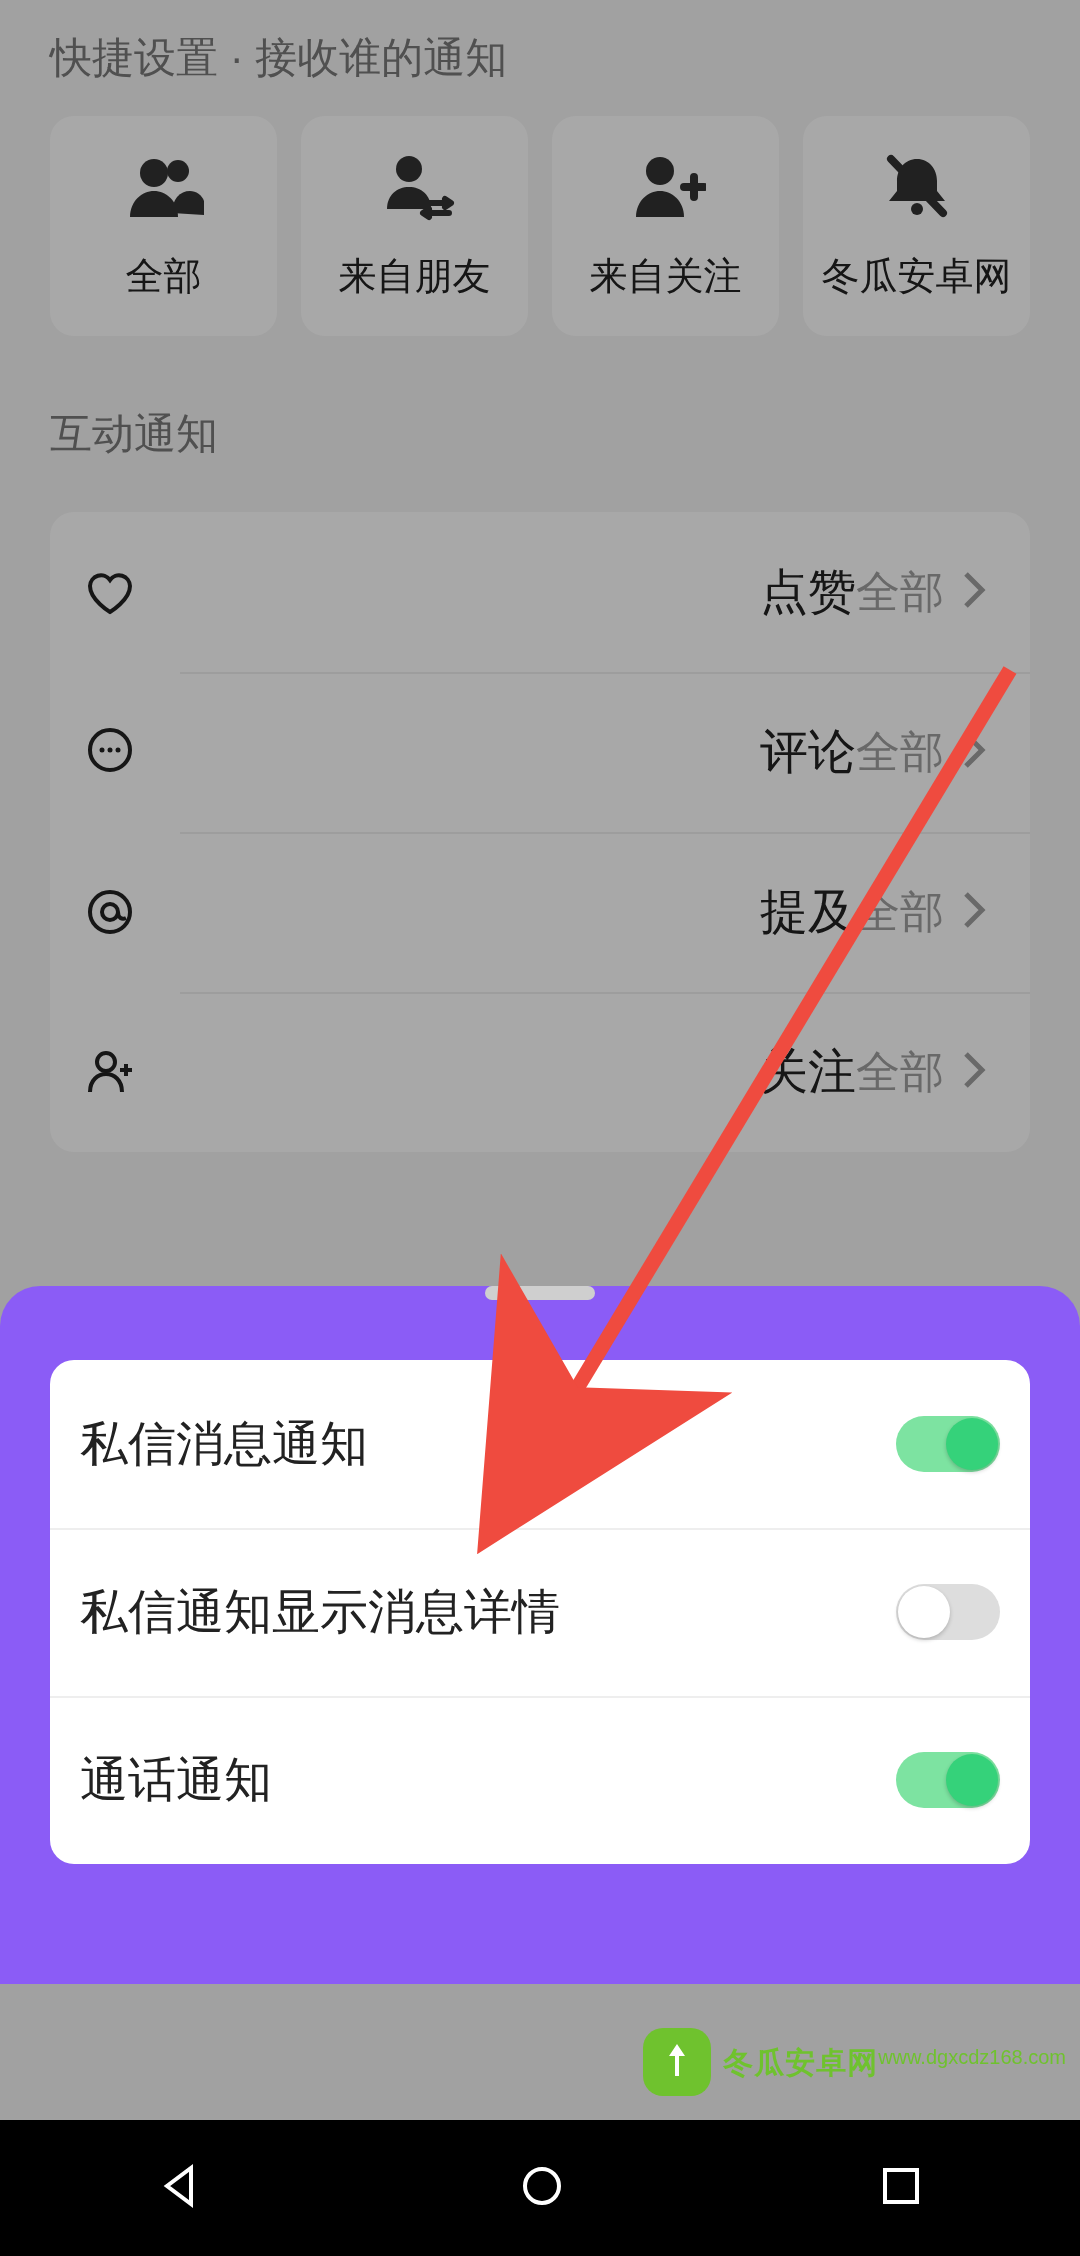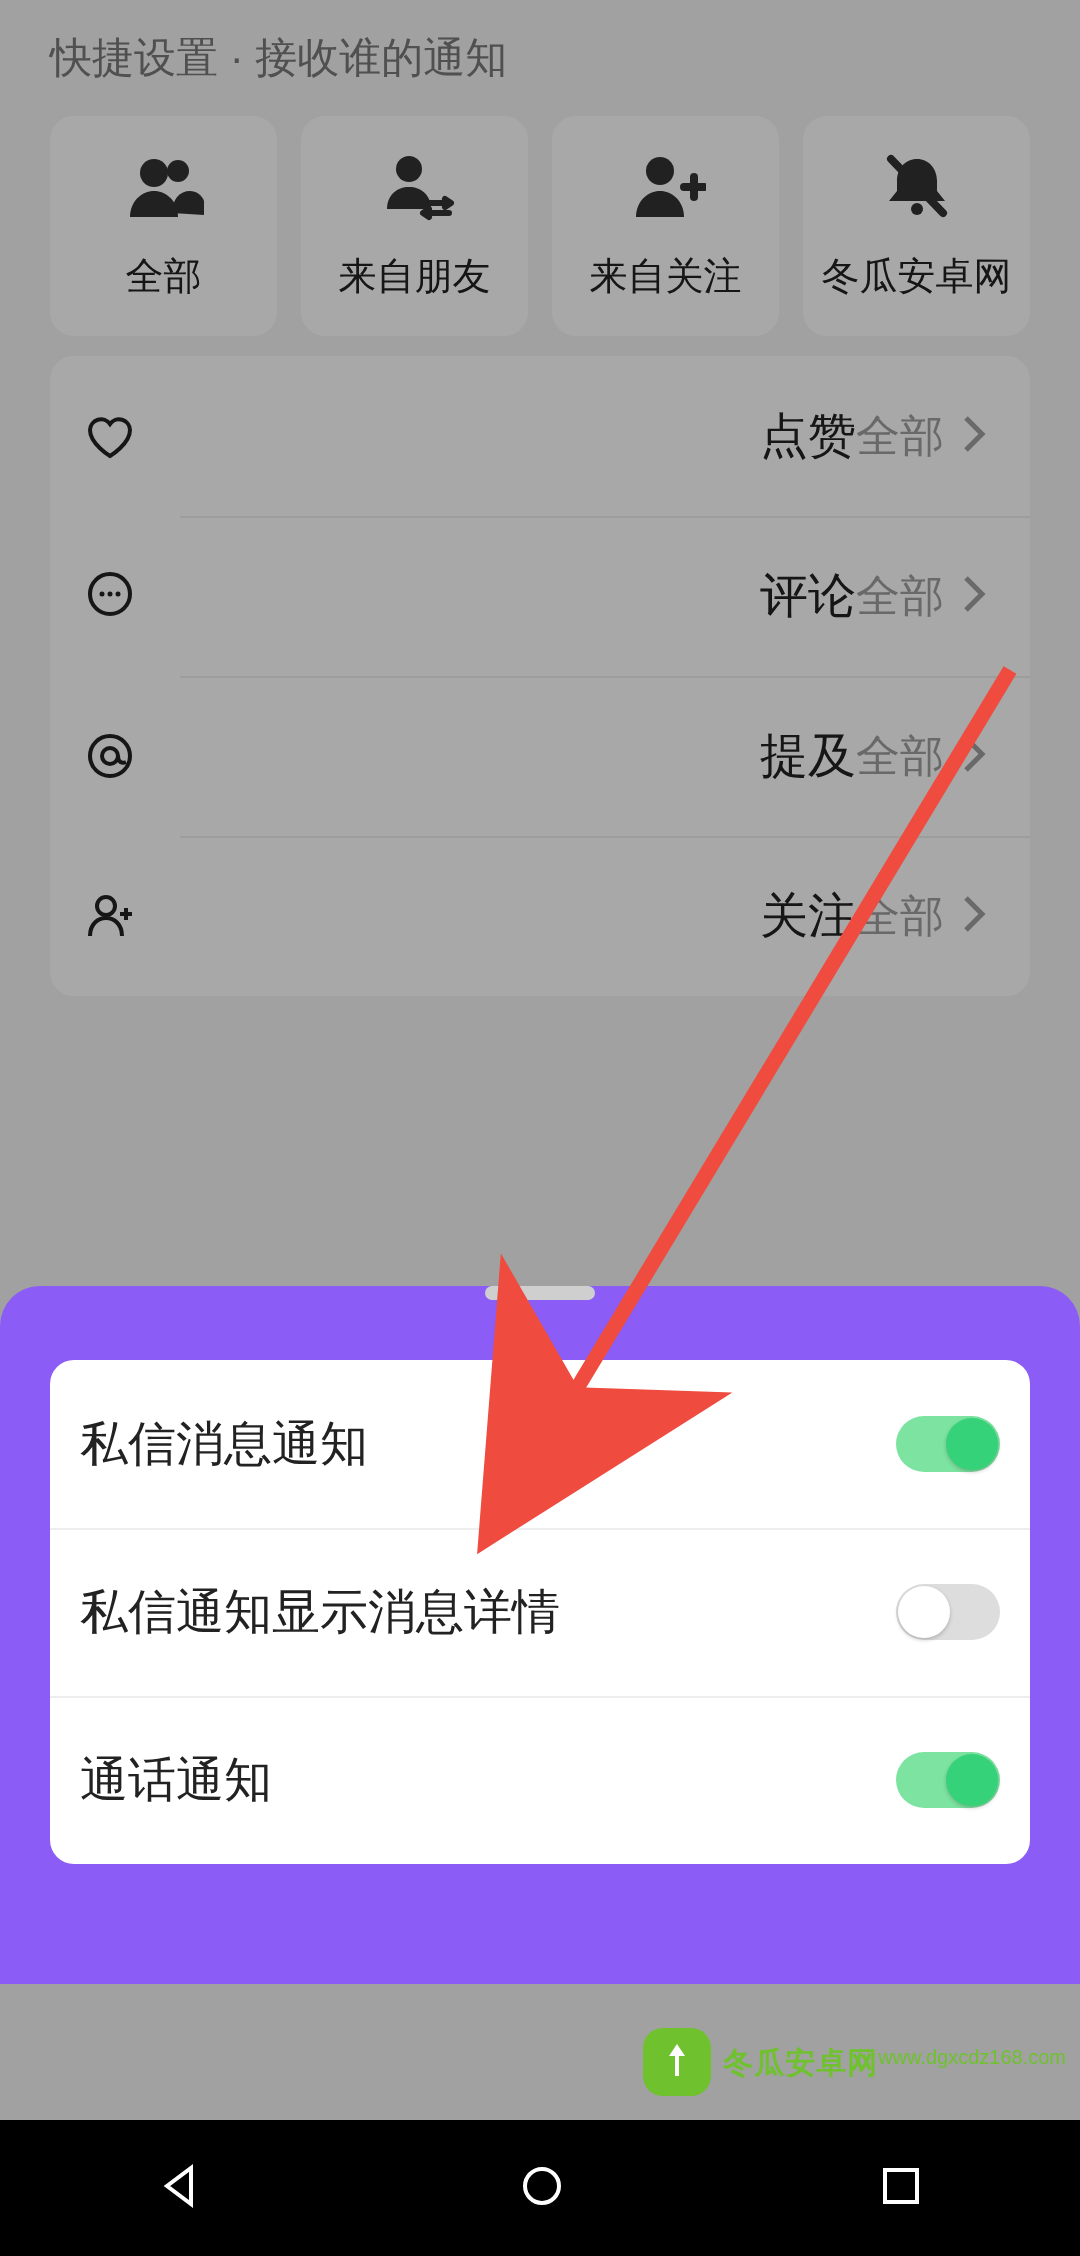--- a/index.html
+++ b/index.html
@@ -178,20 +178,21 @@
         <svg viewBox="0 0 80 70">
             <path d="M40 8c12 0 20 10 20 22v10l8 10H12l8-10V30c0-12 8-22 20-22z"></path>
             <circle cx="40" cy="58" r="6"></circle>
             <line x1="14" y1="8" x2="66" y2="62" stroke="#333" stroke-width="8" stroke-linecap="round"></line>
           </svg>
       </div>
       <div class="qlabel">冬瓜安卓网</div>
     </div>
   </div>
 
+  <div class="section-label" style="padding-top:70px">互动通知</div>
   <div class="list-card">
     <div class="list-row">
       <div class="row-icon">
           <svg viewBox="0 0 52 52">
             <path d="M26 46s-20-12-20-26a11 11 0 0 1 20-6 11 11 0 0 1 20 6c0 14-20 26-20 26z"></path>
           </svg>
         </div>
       <div class="row-label">点赞</div>
       <div class="row-value">全部</div>
       <div class="chev"><svg viewBox="0 0 32 40">

